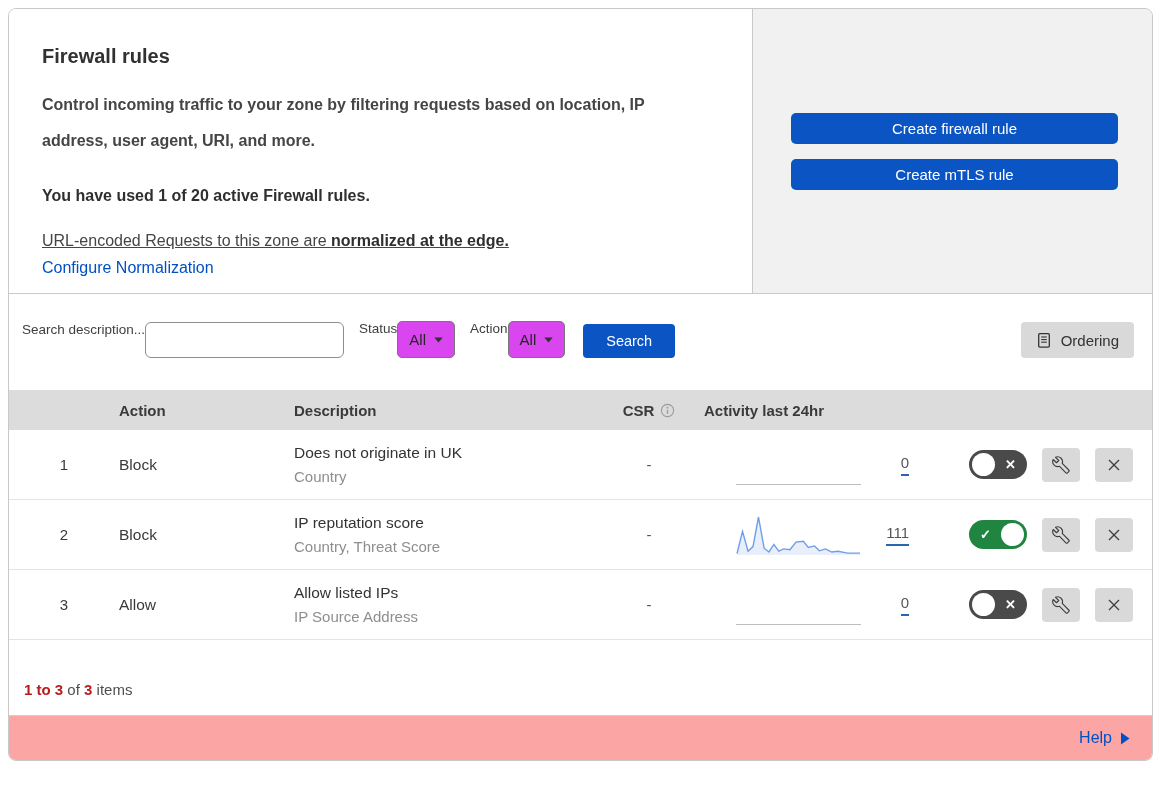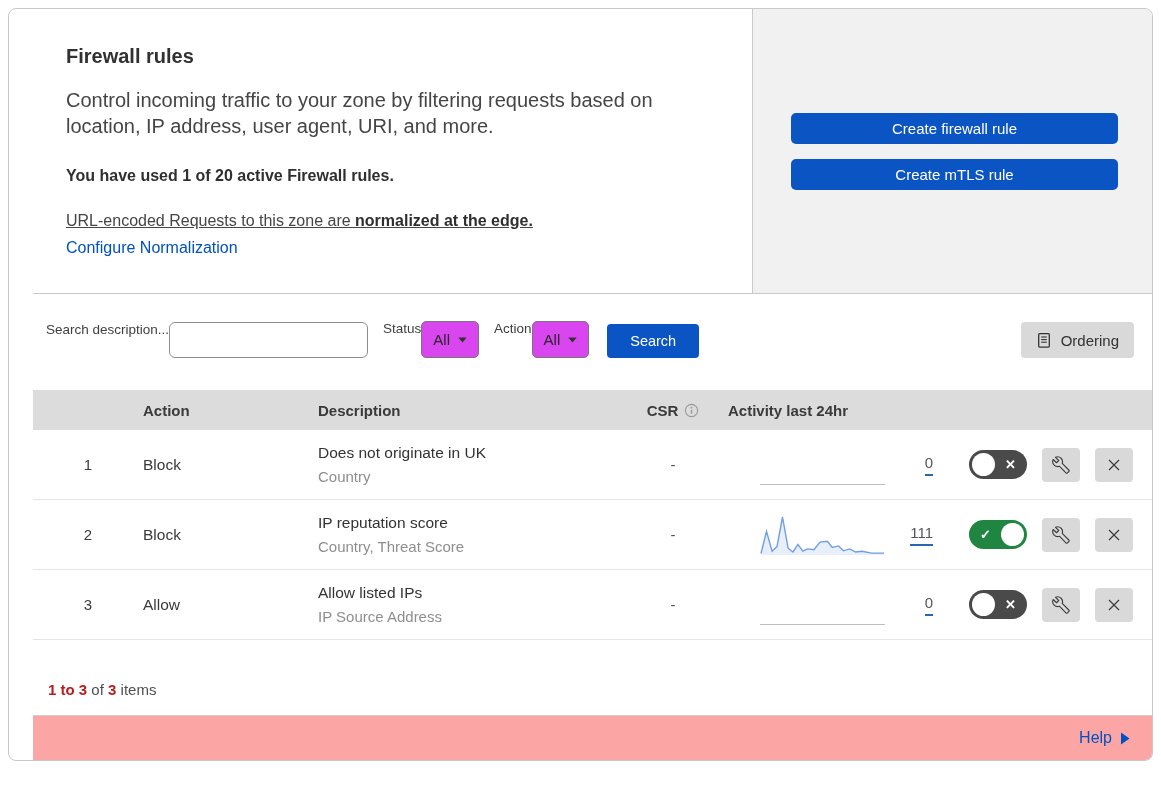--- a/index.html
+++ b/index.html
@@ -8,27 +8,26 @@
     font-family: "Liberation Sans", sans-serif;
     color: #363636;
   }
   .container {
     width: 1145px;
     margin: 8px;
     border: 1px solid #c9c9c9;
     border-radius: 8px;
     overflow: hidden;
     background: #fff;
-    padding-left: 24px;
   }
   
   .top { display: flex; border-bottom: 1px solid #c9c9c9; height: 285px; }
   .top-left { flex: 1; padding: 36px 40px 0 33px; background: #fff; }
   .page-title { font-size: 20px; font-weight: 600; color: #313131; margin-bottom: 19px; }
-  .page-desc { font-size: 20px; line-height: 26px; color: #454545; max-width: 700px; }
+  .page-desc { font-size: 16px; line-height: 36px; color: #454545; max-width: 700px; font-weight: bold; }
   .usage { font-size: 16px; font-weight: bold; color: #2f2f2f; margin-top: 28px; }
   .norm { font-size: 16px; color: #454545; margin-top: 27px; text-decoration: underline; }
   .norm strong { color: #2f2f2f; }
   .link {
     display: inline-block; margin-top: 9px; font-size: 16px;
     color: #0051c3; cursor: pointer;
   }
   .top-right {
     width: 400px; background: #f1f1f1; border-left: 1px solid #c9c9c9;
     display: flex; flex-direction: column; justify-content: center;

